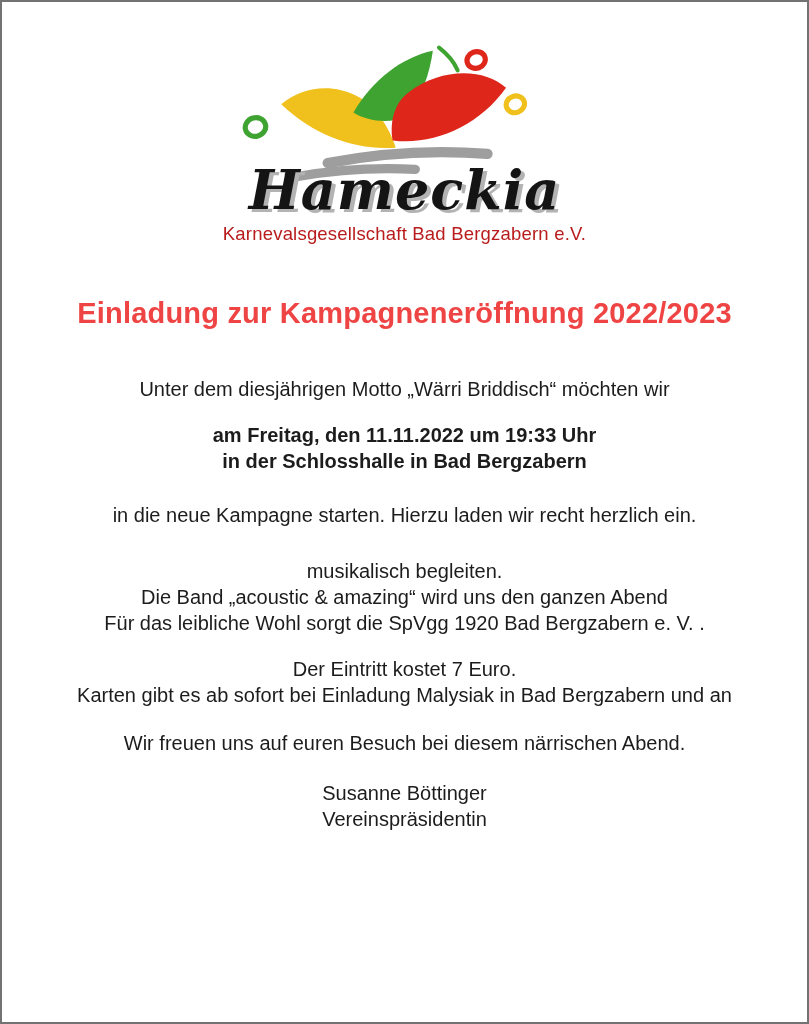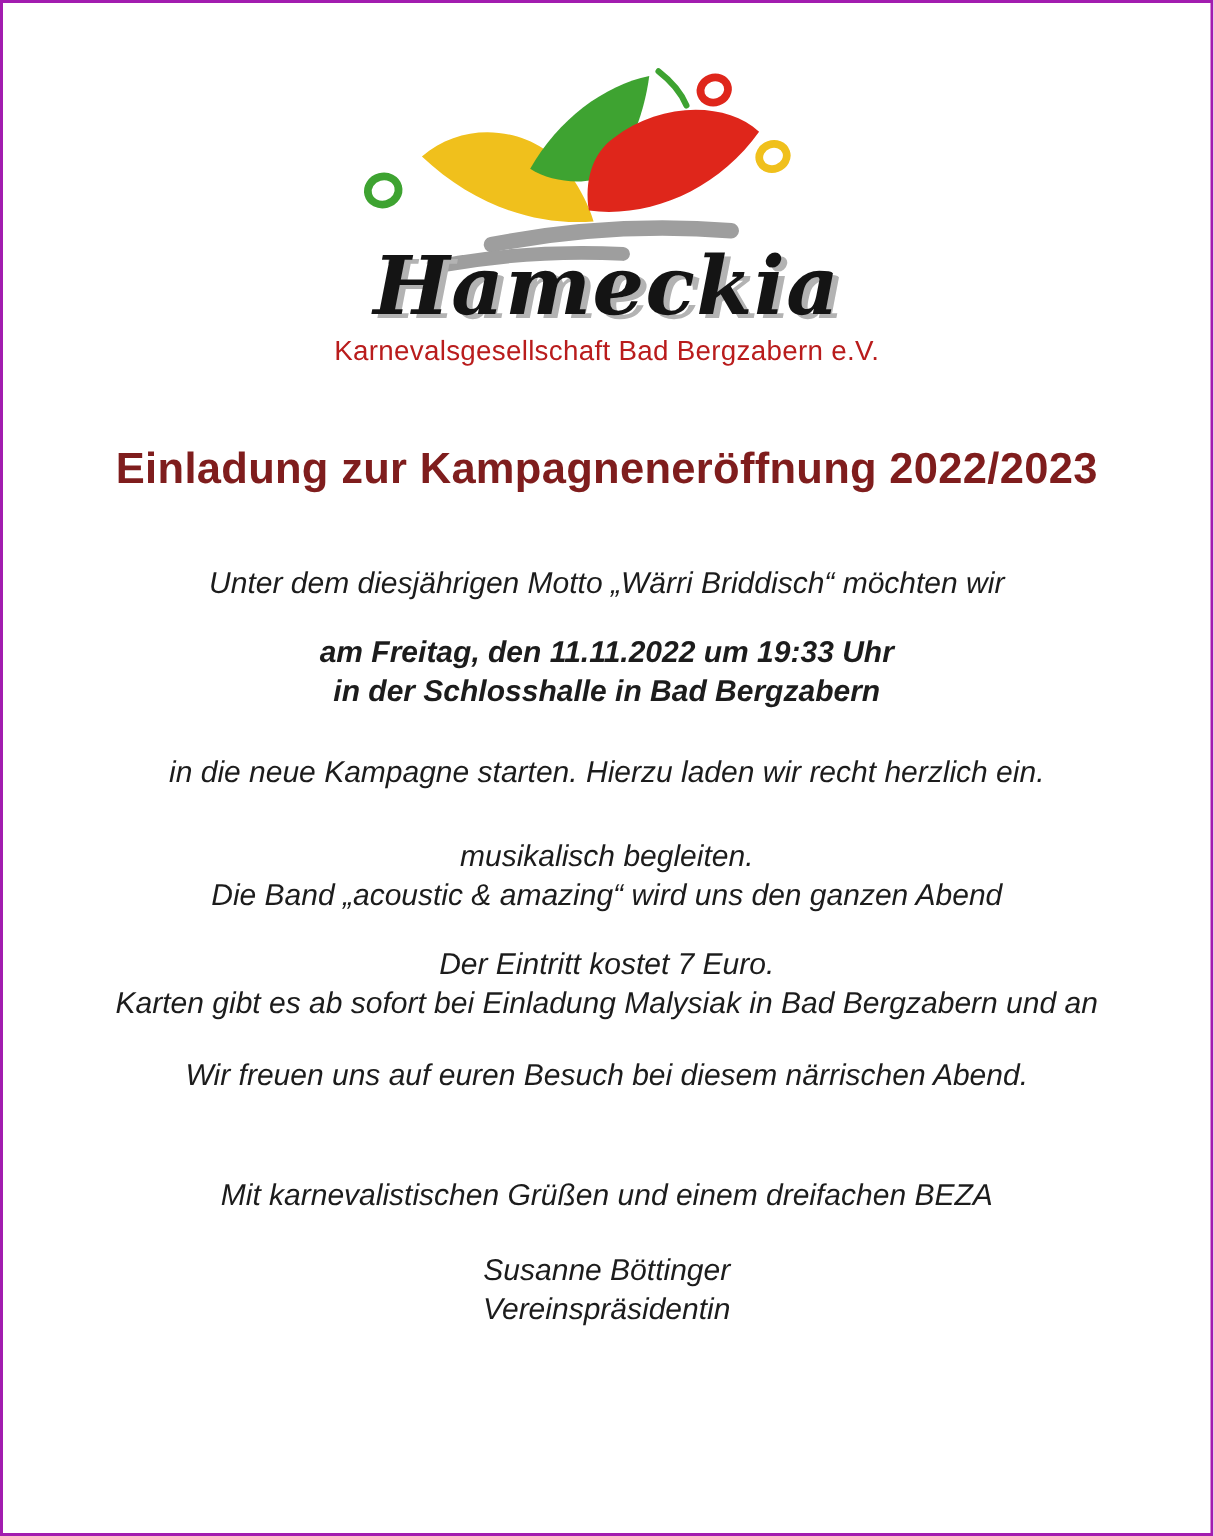--- a/index.html
+++ b/index.html
@@ -1,21 +1,21 @@
 <!DOCTYPE html>
 <html lang="de"><head>
 <meta charset="utf-8">
 <style>
   html, body { margin: 0; padding: 0; background: #ffffff; }
   .page {
     position: relative;
     width: 809px;
     height: 1024px;
     box-sizing: border-box;
-    border: 2px solid #a21caf;
+    border: 2px solid #737373;
     background: #ffffff;
     font-family: "Liberation Sans", sans-serif;
     color: #1c1c1c;
     overflow: hidden;
     text-align: center;
   }
   .logo { padding-top: 36px; text-align: center; }
   .logo svg { display: block; margin: 0 auto; }
   .logo-word {
     font-family: "DejaVu Serif", serif;
@@ -33,25 +33,25 @@
   .logo-sub {
     font-size: 18.5px;
     color: #b91c1c;
     margin-top: 3px;
     letter-spacing: 0.2px;
   }
   h1.title {
     margin: 52px 40px 0;
     font-size: 29px;
     font-weight: bold;
-    color: #7f1d1d;
+    color: #ef4444;
     letter-spacing: 0.2px;
   }
   p.para { margin: 0 30px; font-size: 20px; line-height: 26px; }
-  p.para .line { display: block; font-style: italic; }
+  p.para .line { display: block; }
   p.bold { font-weight: bold; text-align: center; }
   p.intro     { margin-top: 46px; }
   p.when      { margin-top: 20px; }
   p.start     { margin-top: 28px; }
   p.band      { margin-top: 30px; }
   p.price     { margin-top: 20px; }
   p.closing   { margin-top: 22px; }
   p.greeting  { margin-top: 54px; }
   p.signature { margin-top: 24px; }
 </style>
@@ -92,33 +92,31 @@
     <span class="line">in der Schlosshalle in Bad Bergzabern</span>
   </p>
 
   <p class="para start">
     <span class="line">in die neue Kampagne starten. Hierzu laden wir recht herzlich ein.</span>
   </p>
 
   <p class="para band">
     <span class="line">musikalisch begleiten.</span>
     <span class="line">Die Band „acoustic &amp; amazing“ wird uns den ganzen Abend</span>
+    <span class="line">Für das leibliche Wohl sorgt die SpVgg 1920 Bad Bergzabern e. V. .</span>
   </p>
 
   <p class="para price">
     <span class="line">Der Eintritt kostet 7 Euro.</span>
     <span class="line">Karten gibt es ab sofort bei Einladung Malysiak in Bad Bergzabern und an</span>
   </p>
 
   <p class="para closing">
     <span class="line">Wir freuen uns auf euren Besuch bei diesem närrischen Abend.</span>
   </p>
 
-  <p class="para greeting">
-    <span class="line">Mit karnevalistischen Grüßen und einem dreifachen BEZA</span>
-  </p>
 
   <p class="para signature">
     <span class="line">Susanne Böttinger</span>
     <span class="line">Vereinspräsidentin</span>
   </p>
 
 </div>
 
 </body></html>

